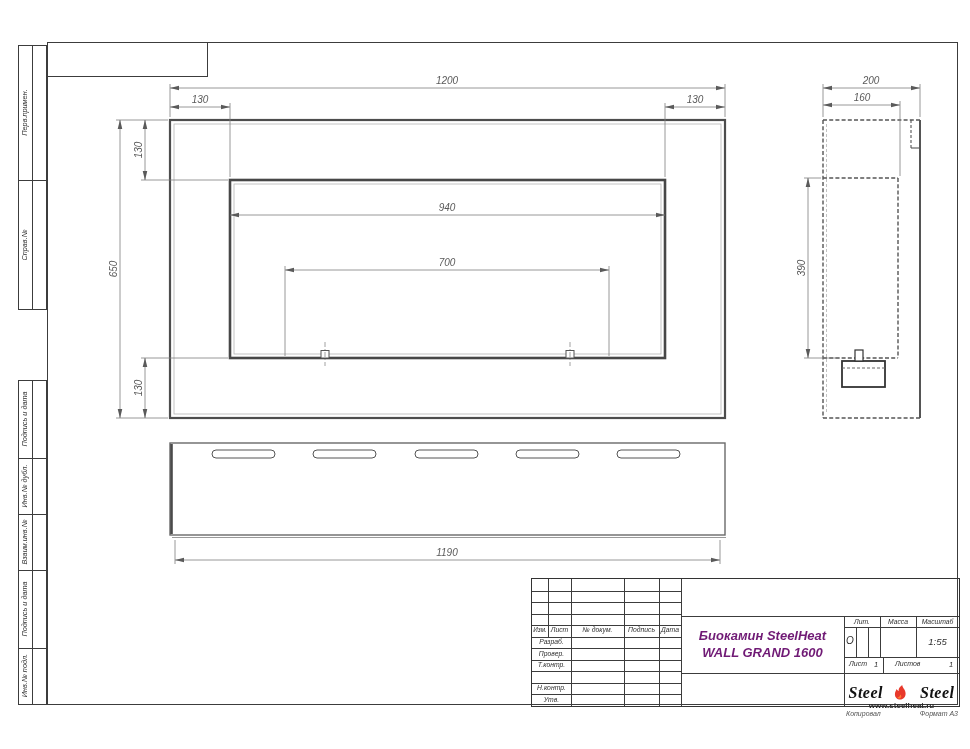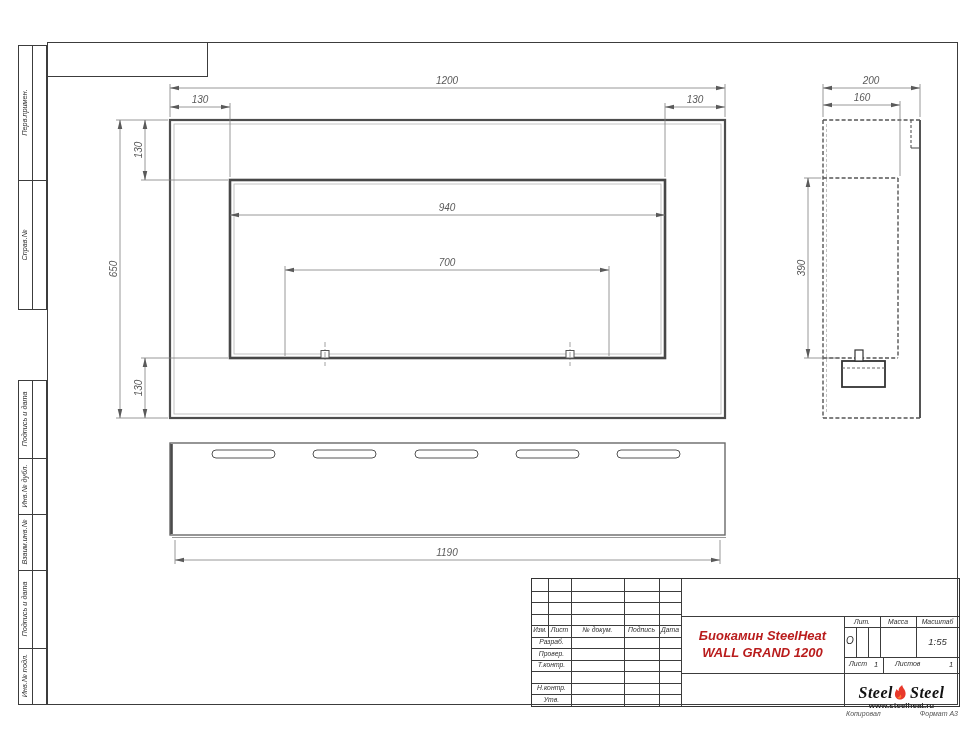--- a/index.html
+++ b/index.html
@@ -13,24 +13,24 @@
   .vl{position:absolute;width:1.1px;background:#3c3c3c;}
   .lbl{position:absolute;font-style:italic;color:#2e2e2e;white-space:nowrap;}
   .c{text-align:center;}
   .vt{position:absolute;font-style:italic;font-size:7.3px;color:#2e2e2e;
       transform:rotate(-90deg);transform-origin:0 0;text-align:center;
       height:14px;line-height:14px;white-space:nowrap;}
   .tb{position:absolute;left:531px;top:578px;width:427px;height:127px;
       border:1.6px solid #333;box-sizing:content-box;}
   .title-main{position:absolute;left:149px;top:37px;width:163px;height:56px;
       display:flex;flex-direction:column;align-items:center;justify-content:center;
-      font-style:italic;font-weight:bold;font-size:13px;color:#b91c1c;line-height:17px;}
+      font-style:italic;font-weight:bold;font-size:13px;color:#701a75;line-height:17px;}
   .logo-cell{position:absolute;left:312px;top:94px;width:115px;height:33px;
       display:flex;flex-direction:column;align-items:center;justify-content:center;}
-  .logo-row{display:flex;align-items:center;gap:1px;margin-top:15px;}
+  .logo-row{display:flex;align-items:center;gap:11px;margin-top:15px;}
   .logo-word{font-family:"Liberation Serif",serif;font-style:italic;font-weight:bold;
       font-size:16px;color:#111;letter-spacing:0.5px;}
   .logo-url{font-size:8px;font-weight:bold;color:#2b2b2b;margin-top:-1px;}
   .small-note{position:absolute;font-style:italic;font-size:7px;color:#555;}
   svg text.dim{font-family:"Liberation Sans",sans-serif;font-style:italic;
       font-size:10px;fill:#5a5a5a;text-anchor:middle;}
 </style>
 </head>
 <body>
 
@@ -208,21 +208,21 @@
     <div class="lbl c" style="left:127px;top:47px;width:22px;font-size:6.8px;">Дата</div>
 
     <div class="lbl c" style="left:0;top:59px;width:39px;font-size:6.8px;">Разраб.</div>
     <div class="lbl c" style="left:0;top:70.5px;width:39px;font-size:6.8px;">Провер.</div>
     <div class="lbl c" style="left:0;top:82px;width:39px;font-size:6.8px;">Т.контр.</div>
     <div class="lbl c" style="left:0;top:105px;width:39px;font-size:6.8px;">Н.контр.</div>
     <div class="lbl c" style="left:0;top:116.5px;width:39px;font-size:6.8px;">Утв.</div>
 
     <div class="title-main">
       <span>Биокамин SteelHeat</span>
-      <span>WALL GRAND 1200</span>
+      <span>WALL GRAND 1600</span>
     </div>
 
     <div class="lbl c" style="left:312px;top:39px;width:36px;font-size:6.8px;">Лит.</div>
     <div class="lbl c" style="left:348px;top:39px;width:36px;font-size:6.8px;">Масса</div>
     <div class="lbl c" style="left:384px;top:39px;width:43px;font-size:6.8px;">Масштаб</div>
     <div class="lbl c" style="left:312px;top:56px;width:12px;font-size:10px;">О</div>
     <div class="lbl c" style="left:348px;top:56px;width:36px;font-size:9px;"></div>
     <div class="lbl c" style="left:384px;top:57px;width:43px;font-size:9.5px;">1:55</div>
 
     <div class="lbl" style="left:317px;top:81px;font-size:7px;">Лист</div>

